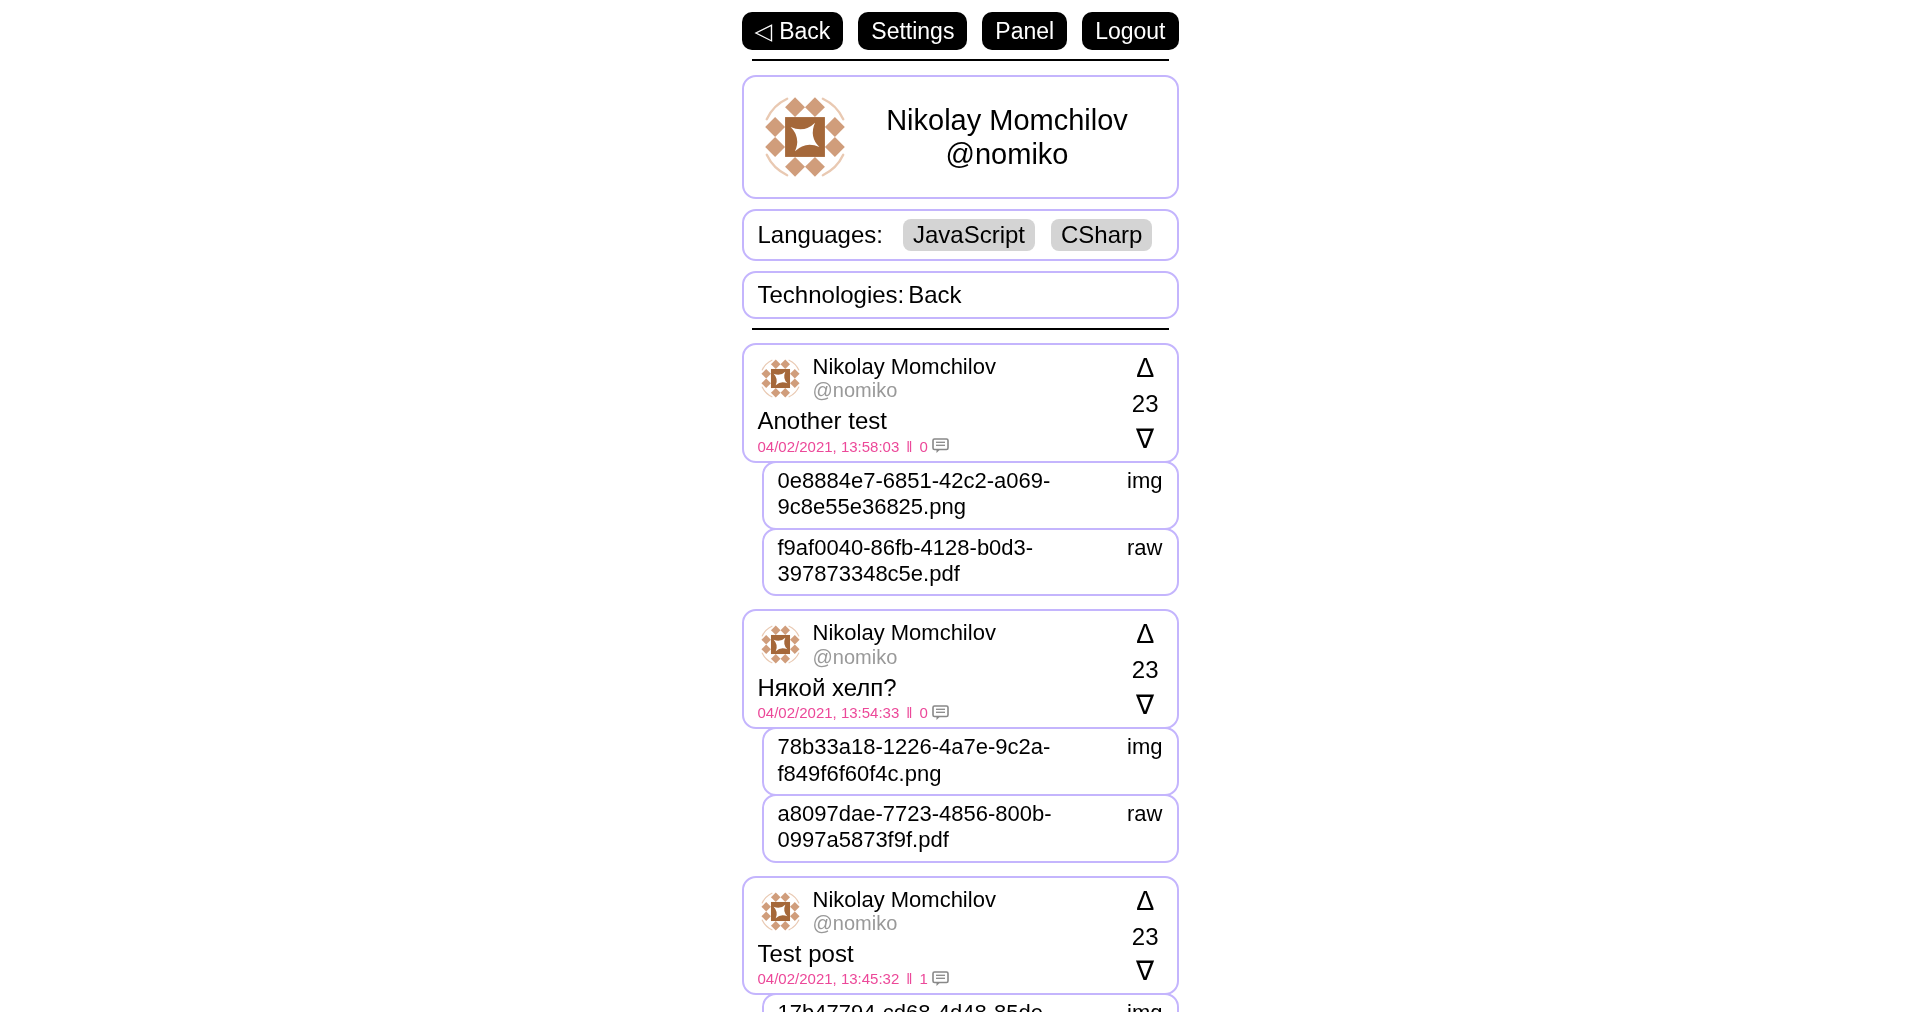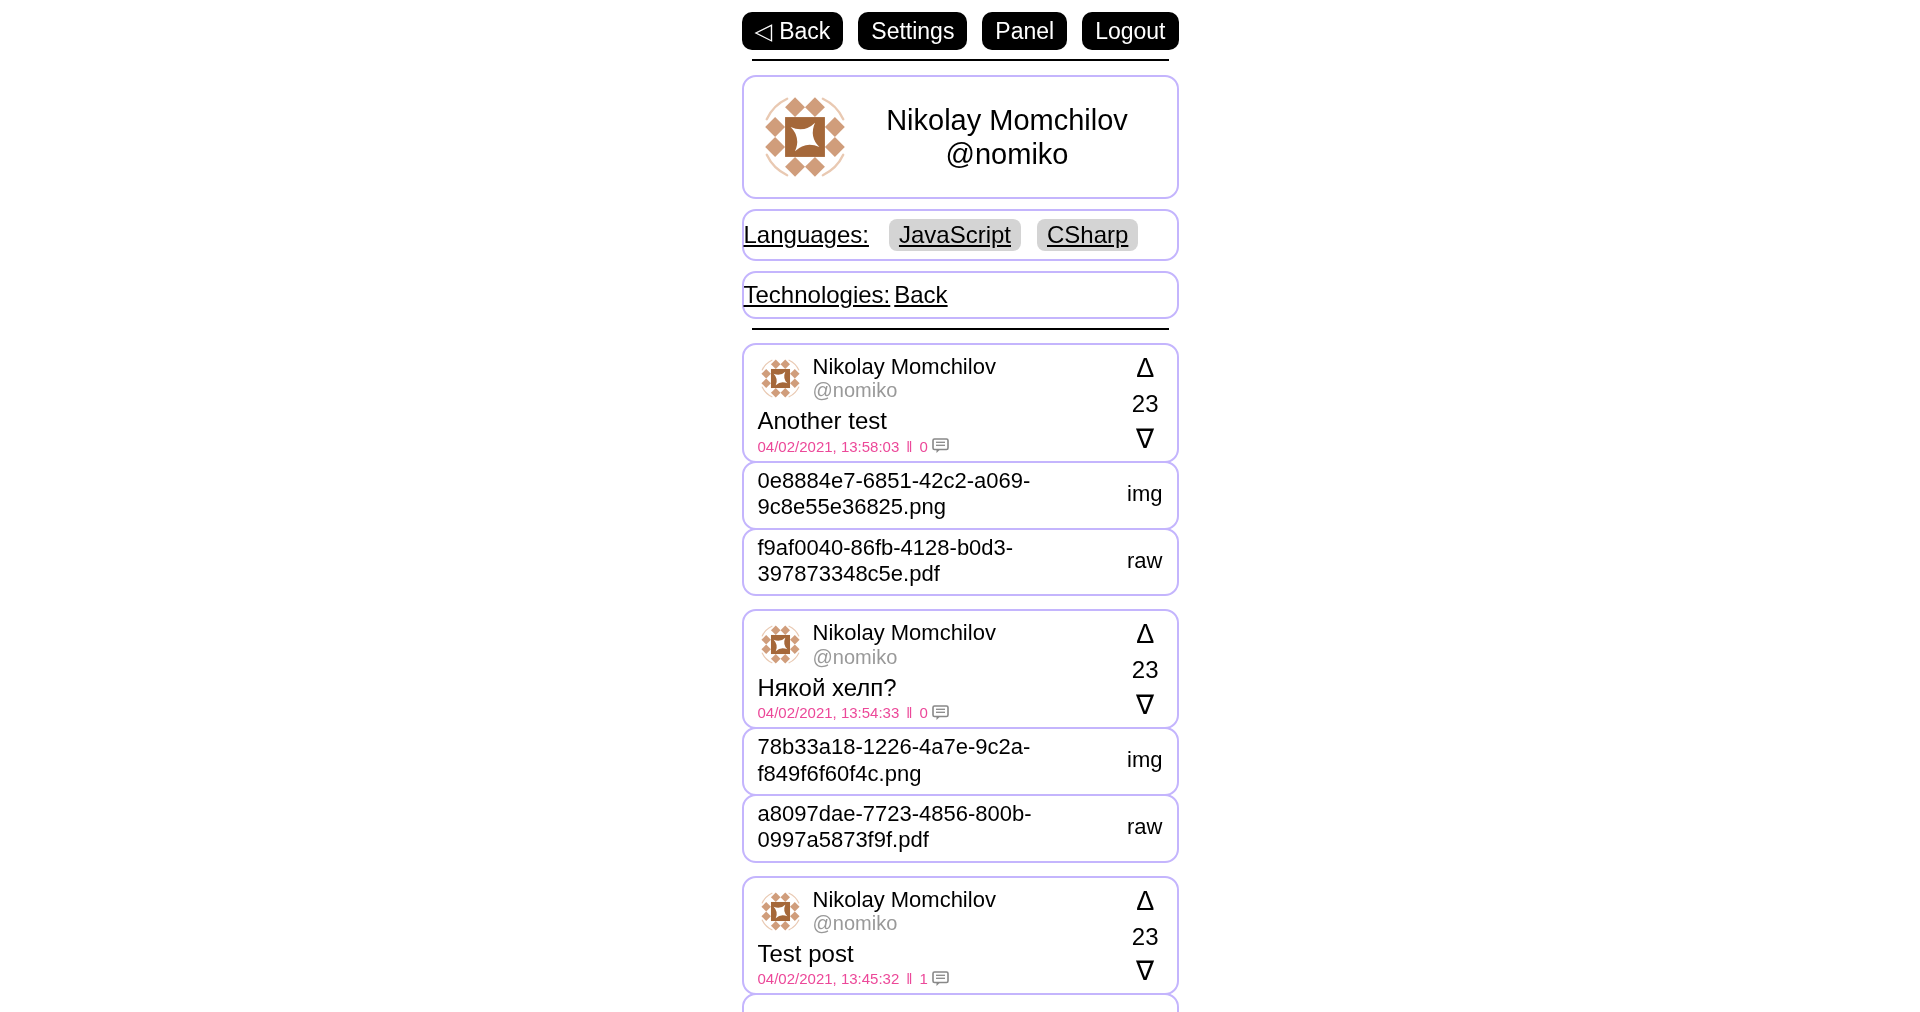--- a/index.html
+++ b/index.html
@@ -32,21 +32,21 @@
   }
 
   
   .profile-card { margin-top: 14px; height: 124px; display: flex; align-items: center; padding: 0 14px; }
   .avatar { display: inline-block; line-height: 0; }
   .avatar-lg svg { width: 94px; height: 94px; }
   .avatar-sm svg { width: 45px; height: 45px; }
   .profile-name-block { flex: 1; text-align: center; font-size: 29px; line-height: 1.18; }
 
   
-  .row-card { margin-top: 10px; display: flex; align-items: center; padding: 8px 0; font-size: 24px; text-decoration: underline; }
+  .row-card { margin-top: 10px; display: flex; align-items: center; padding: 8px 14px; font-size: 24px; }
   .card-label { margin-right: 4px; }
   .tag { background: #d4d4d4; border-radius: 8px; padding: 2px 10px; margin-left: 16px; white-space: nowrap; }
 
   
   .post { margin-top: 13px; }
   .post-header { position: relative; padding: 10px 14px 6px; }
   .post-author-row { display: flex; align-items: center; gap: 10px; }
   .author-name { font-size: 22px; line-height: 1.1; }
   .author-handle { font-size: 20px; color: #999; line-height: 1.15; }
   .post-title { font-size: 24px; margin-top: 5px; line-height: 1.15; }
@@ -55,23 +55,23 @@
   .comment-icon { width: 17px; height: 16px; }
   .vote-col {
     position: absolute; top: 10px; bottom: 8px; right: 18px;
     display: flex; flex-direction: column; justify-content: space-between; align-items: center;
   }
   .vote-arrow { font-size: 27px; line-height: 1; cursor: pointer; }
   .vote-count { font-size: 24px; line-height: 1; }
 
   .attachment {
     margin-top: -2px;
-    display: flex; justify-content: space-between; align-items: center;
+    display: flex; justify-content: space-between; align-items: flex-start;
     padding: 5px 14px 7px; font-size: 22px; line-height: 1.2;
-    min-height: 60px; cursor: pointer;
+    min-height: 60px; cursor: pointer; margin-left: 20px;
   }
   .att-name { max-width: 300px; overflow-wrap: break-word; }
   .att-type { flex-shrink: 0; }
 
   .hidden-defs { position: absolute; width: 0; height: 0; overflow: hidden; }
 </style>
 </head>
 <body>
 
 <svg class="hidden-defs" aria-hidden="true">

